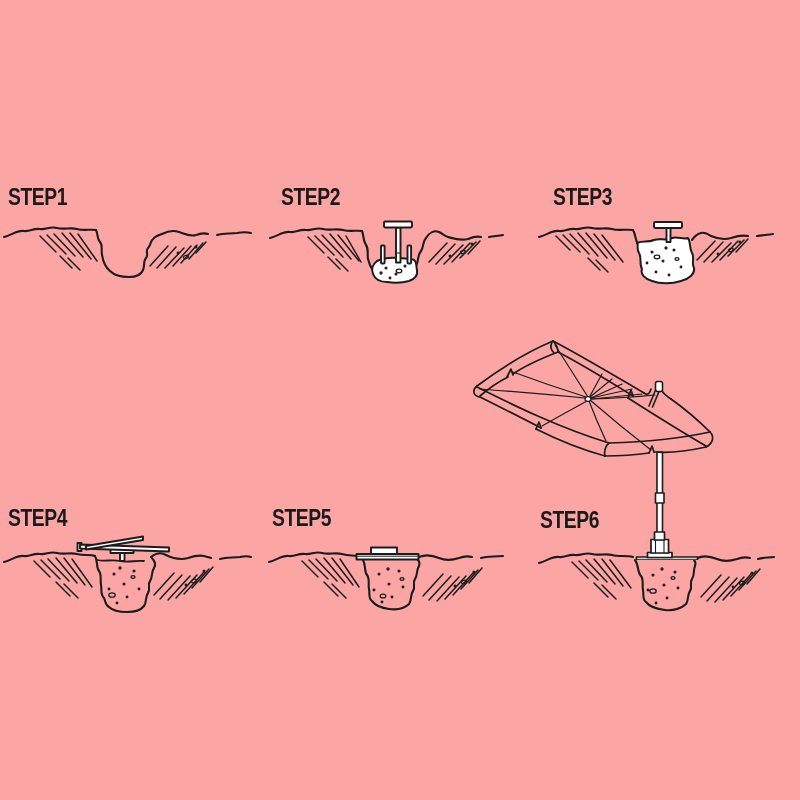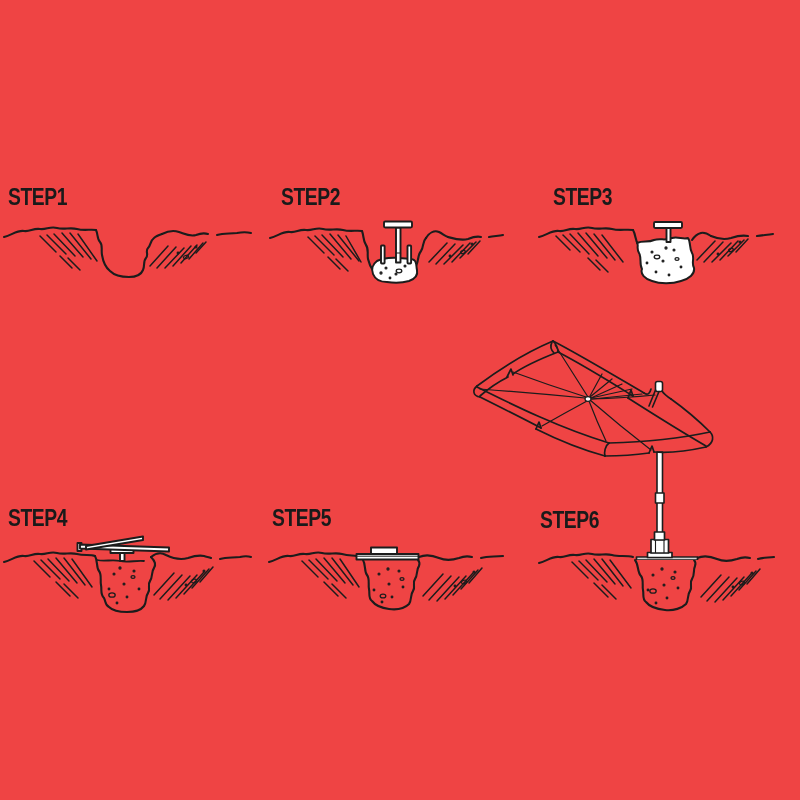--- a/index.html
+++ b/index.html
@@ -1,19 +1,19 @@
 <!DOCTYPE html>
 <html><head>
 <meta charset="utf-8">
 <style>
   html,body{margin:0;padding:0;background:#ffffff;}
   .canvas{
     position:relative;
     width:800px;height:800px;
-    background:#ef4444;
+    background:#fca5a5;
     overflow:hidden;
     font-family:"Liberation Sans", sans-serif;
   }
   .step-label{
     position:absolute;
     font-weight:700;
     font-size:23px;
     line-height:1;
     color:#1a1a1a;
     letter-spacing:-0.5px;

